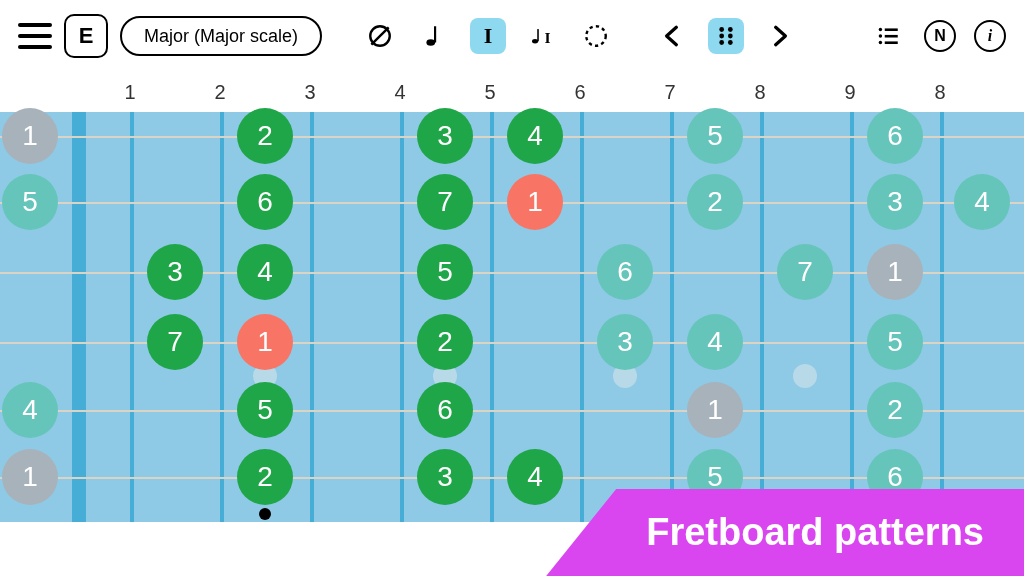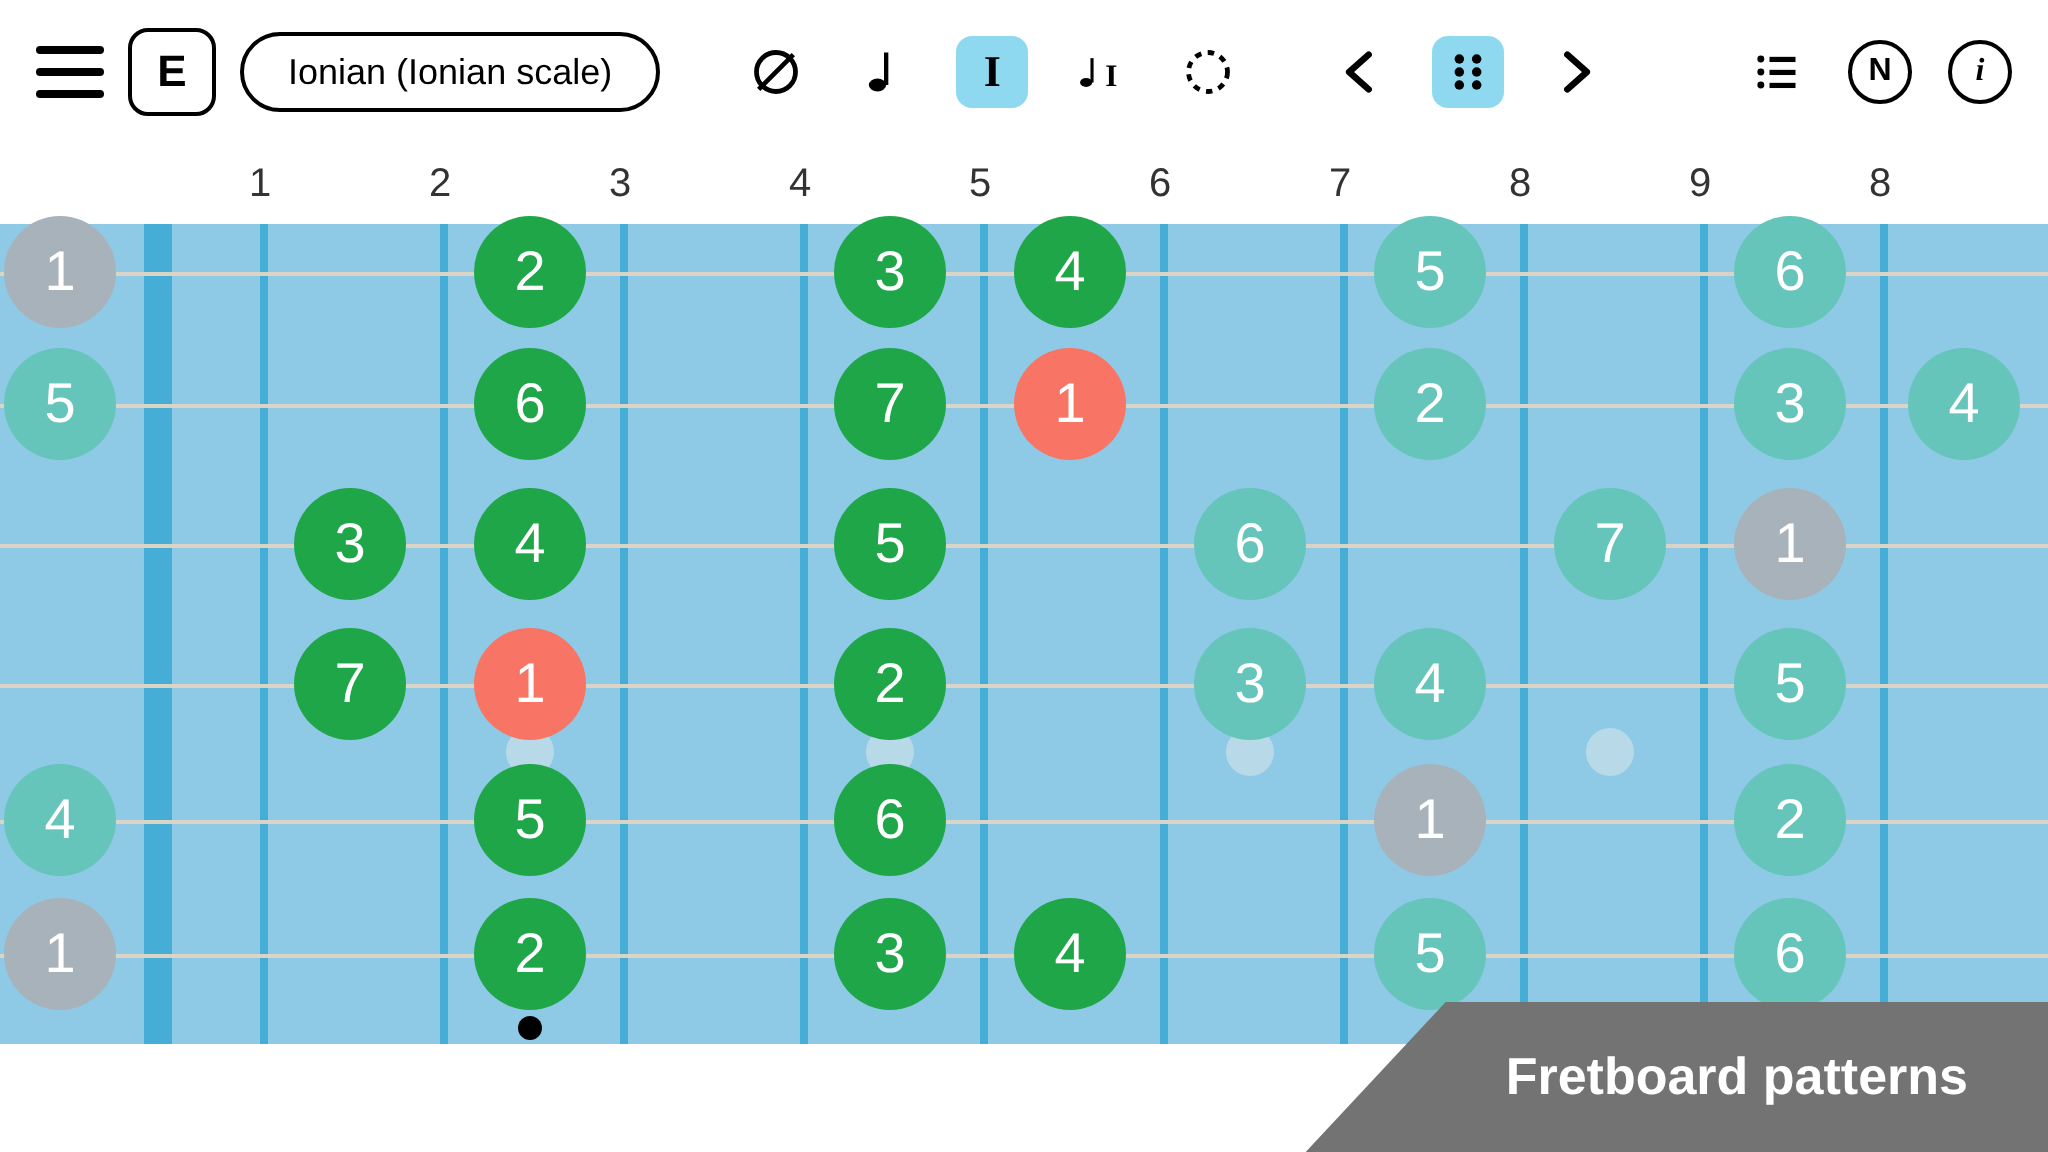--- a/index.html
+++ b/index.html
@@ -31,33 +31,33 @@
 .marker-black { position: absolute; width: 12px; height: 12px; border-radius: 50%; background: #000; transform: translate(-50%, -50%); }
 
 
 .note { position: absolute; width: 56px; height: 56px; border-radius: 50%; display: flex; align-items: center; justify-content: center; font-size: 28px; font-weight: 500; color: #fff; transform: translate(-50%, -50%); }
 .note.green { background: #1fa648; }
 .note.red { background: #f87565; }
 .note.teal { background: #66c5ba; }
 .note.grey { background: #a8b2bb; }
 
 
-.banner { position: absolute; bottom: 0; right: 0; background: #737373; color: #fff; font-size: 26px; font-weight: 700; padding: 22px 40px 22px 100px; clip-path: polygon(70px 0, 100% 0, 100% 100%, 0 100%); }
+.banner { position: absolute; bottom: 0; right: 0; background: #d946ef; color: #fff; font-size: 38px; font-weight: 700; padding: 22px 40px 22px 100px; clip-path: polygon(70px 0, 100% 0, 100% 100%, 0 100%); }
 </style>
 </head>
 <body>
 
 <div class="toolbar">
   <div class="hamburger">
       <span></span>
       <span></span>
       <span></span>
     </div>
   <div class="key-btn">E</div>
-  <div class="scale-btn">Ionian (Ionian scale)</div>
+  <div class="scale-btn">Major (Major scale)</div>
 
   <div class="tool-icons">
     <div class="ticon">
         <svg viewBox="0 0 24 24">
           <circle cx="12" cy="12" r="9" fill="none" stroke="#000" stroke-width="2.2"></circle>
           <line x1="4" y1="20" x2="20" y2="4" stroke="#000" stroke-width="2.2"></line>
         </svg>
       </div>
     <div class="ticon">
         <svg viewBox="0 0 24 24">

